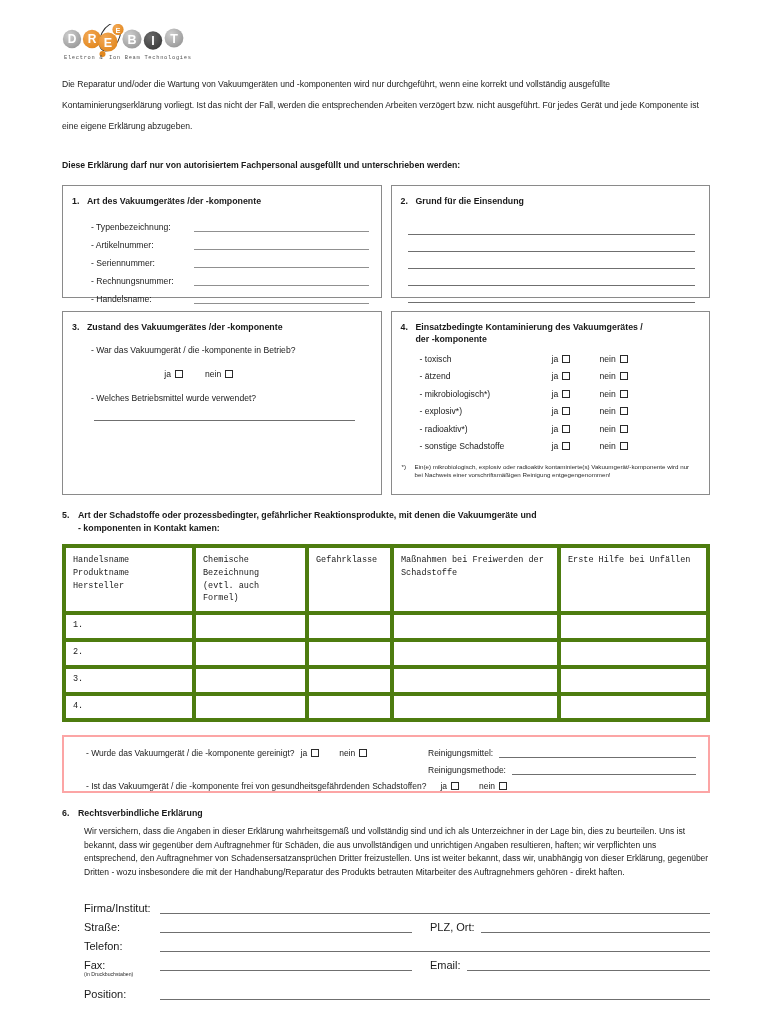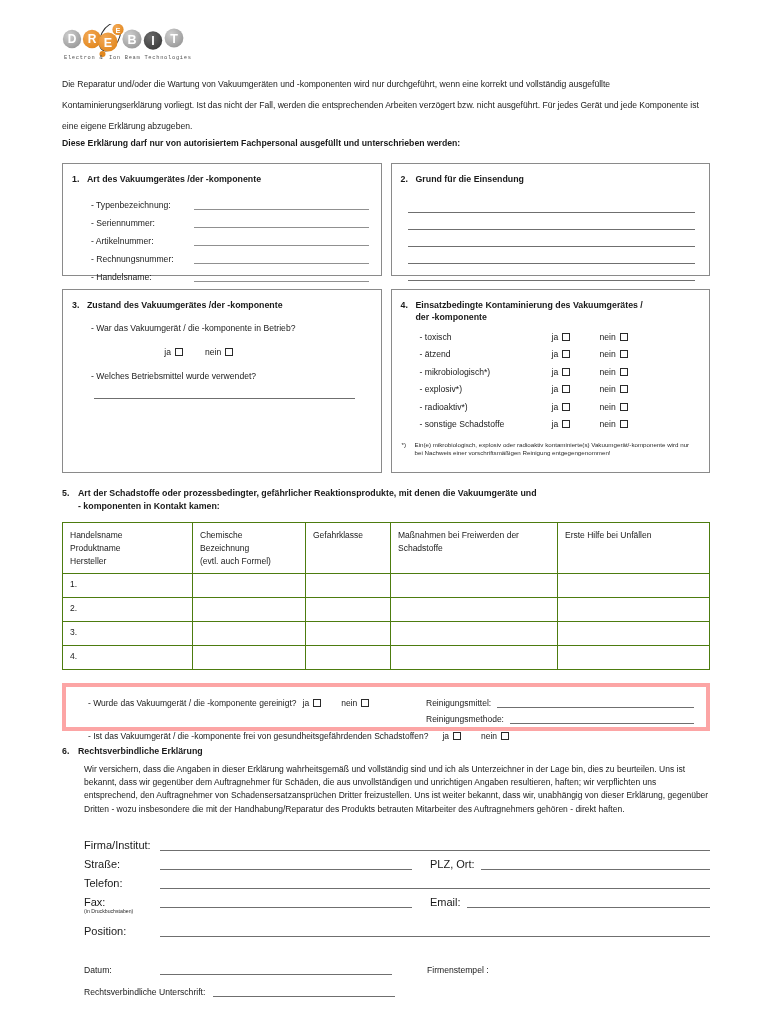--- a/index.html
+++ b/index.html
@@ -46,21 +46,21 @@
 
   
   .intro {
     margin-top: 12px;
     font-size: 8.6px;
     line-height: 21px;
     letter-spacing: -0.02px;
   }
   .intro p { margin: 0; }
   .intro-bold {
-    margin-top: 0;
+    margin-top: 22px;
     font-size: 8.7px;
     font-weight: bold;
     line-height: 13px;
   }
 
   
   .row-boxes {
     display: flex;
     gap: 9px;
     margin-top: 13px;
@@ -170,40 +170,41 @@
   }
   .s5-num { width: 16px; flex: 0 0 16px; }
 
   table.haz {
     width: 100%;
     border-collapse: collapse;
     margin-top: 9px;
     table-layout: fixed;
   }
   table.haz th, table.haz td {
-    border: 1px solid #4d7c0f;
+    border: 4px solid #4d7c0f;
     font-size: 8.5px;
     font-weight: normal;
     text-align: left;
     vertical-align: top;
     padding: 6px 7px;
     line-height: 12.8px;
+    font-family: Liberation Mono, monospace;
   }
   table.haz th { height: 49px; }
   table.haz td { height: 22px; padding-top: 4px; }
   .colw1 { width: 130px; }
   .colw2 { width: 113px; }
   .colw3 { width: 85px; }
   .colw4 { width: 167px; }
 
   
   .clean-box {
-    border: 4px solid #fca5a5;
+    border: 2px solid #fca5a5;
     margin-top: 13px;
-    height: 48px;
+    height: 58px;
     padding: 8px 12px 4px 22px;
     position: relative;
   }
   .clean-r1 {
     display: flex;
     align-items: center;
     font-size: 8.5px;
     height: 16px;
   }
   .clean-q1 { flex: 0 0 auto; }
@@ -372,25 +373,25 @@
       <div class="box-head">
         <span class="box-num">1.</span>
         <span class="box-head-text">Art des Vakuumgerätes /der -komponente</span>
       </div>
       <div class="fieldlist">
         <div class="fieldrow">
           <span class="fieldlabel">- Typenbezeichnung:</span>
           <span class="rule"></span>
         </div>
         <div class="fieldrow">
+          <span class="fieldlabel">- Artikelnummer:</span>
+          <span class="rule"></span>
+        </div>
+        <div class="fieldrow">
           <span class="fieldlabel">- Seriennummer:</span>
-          <span class="rule"></span>
-        </div>
-        <div class="fieldrow">
-          <span class="fieldlabel">- Artikelnummer:</span>
           <span class="rule"></span>
         </div>
         <div class="fieldrow">
           <span class="fieldlabel">- Rechnungsnummer:</span>
           <span class="rule"></span>
         </div>
         <div class="fieldrow">
           <span class="fieldlabel">- Handelsname:</span>
           <span class="rule"></span>
         </div>

